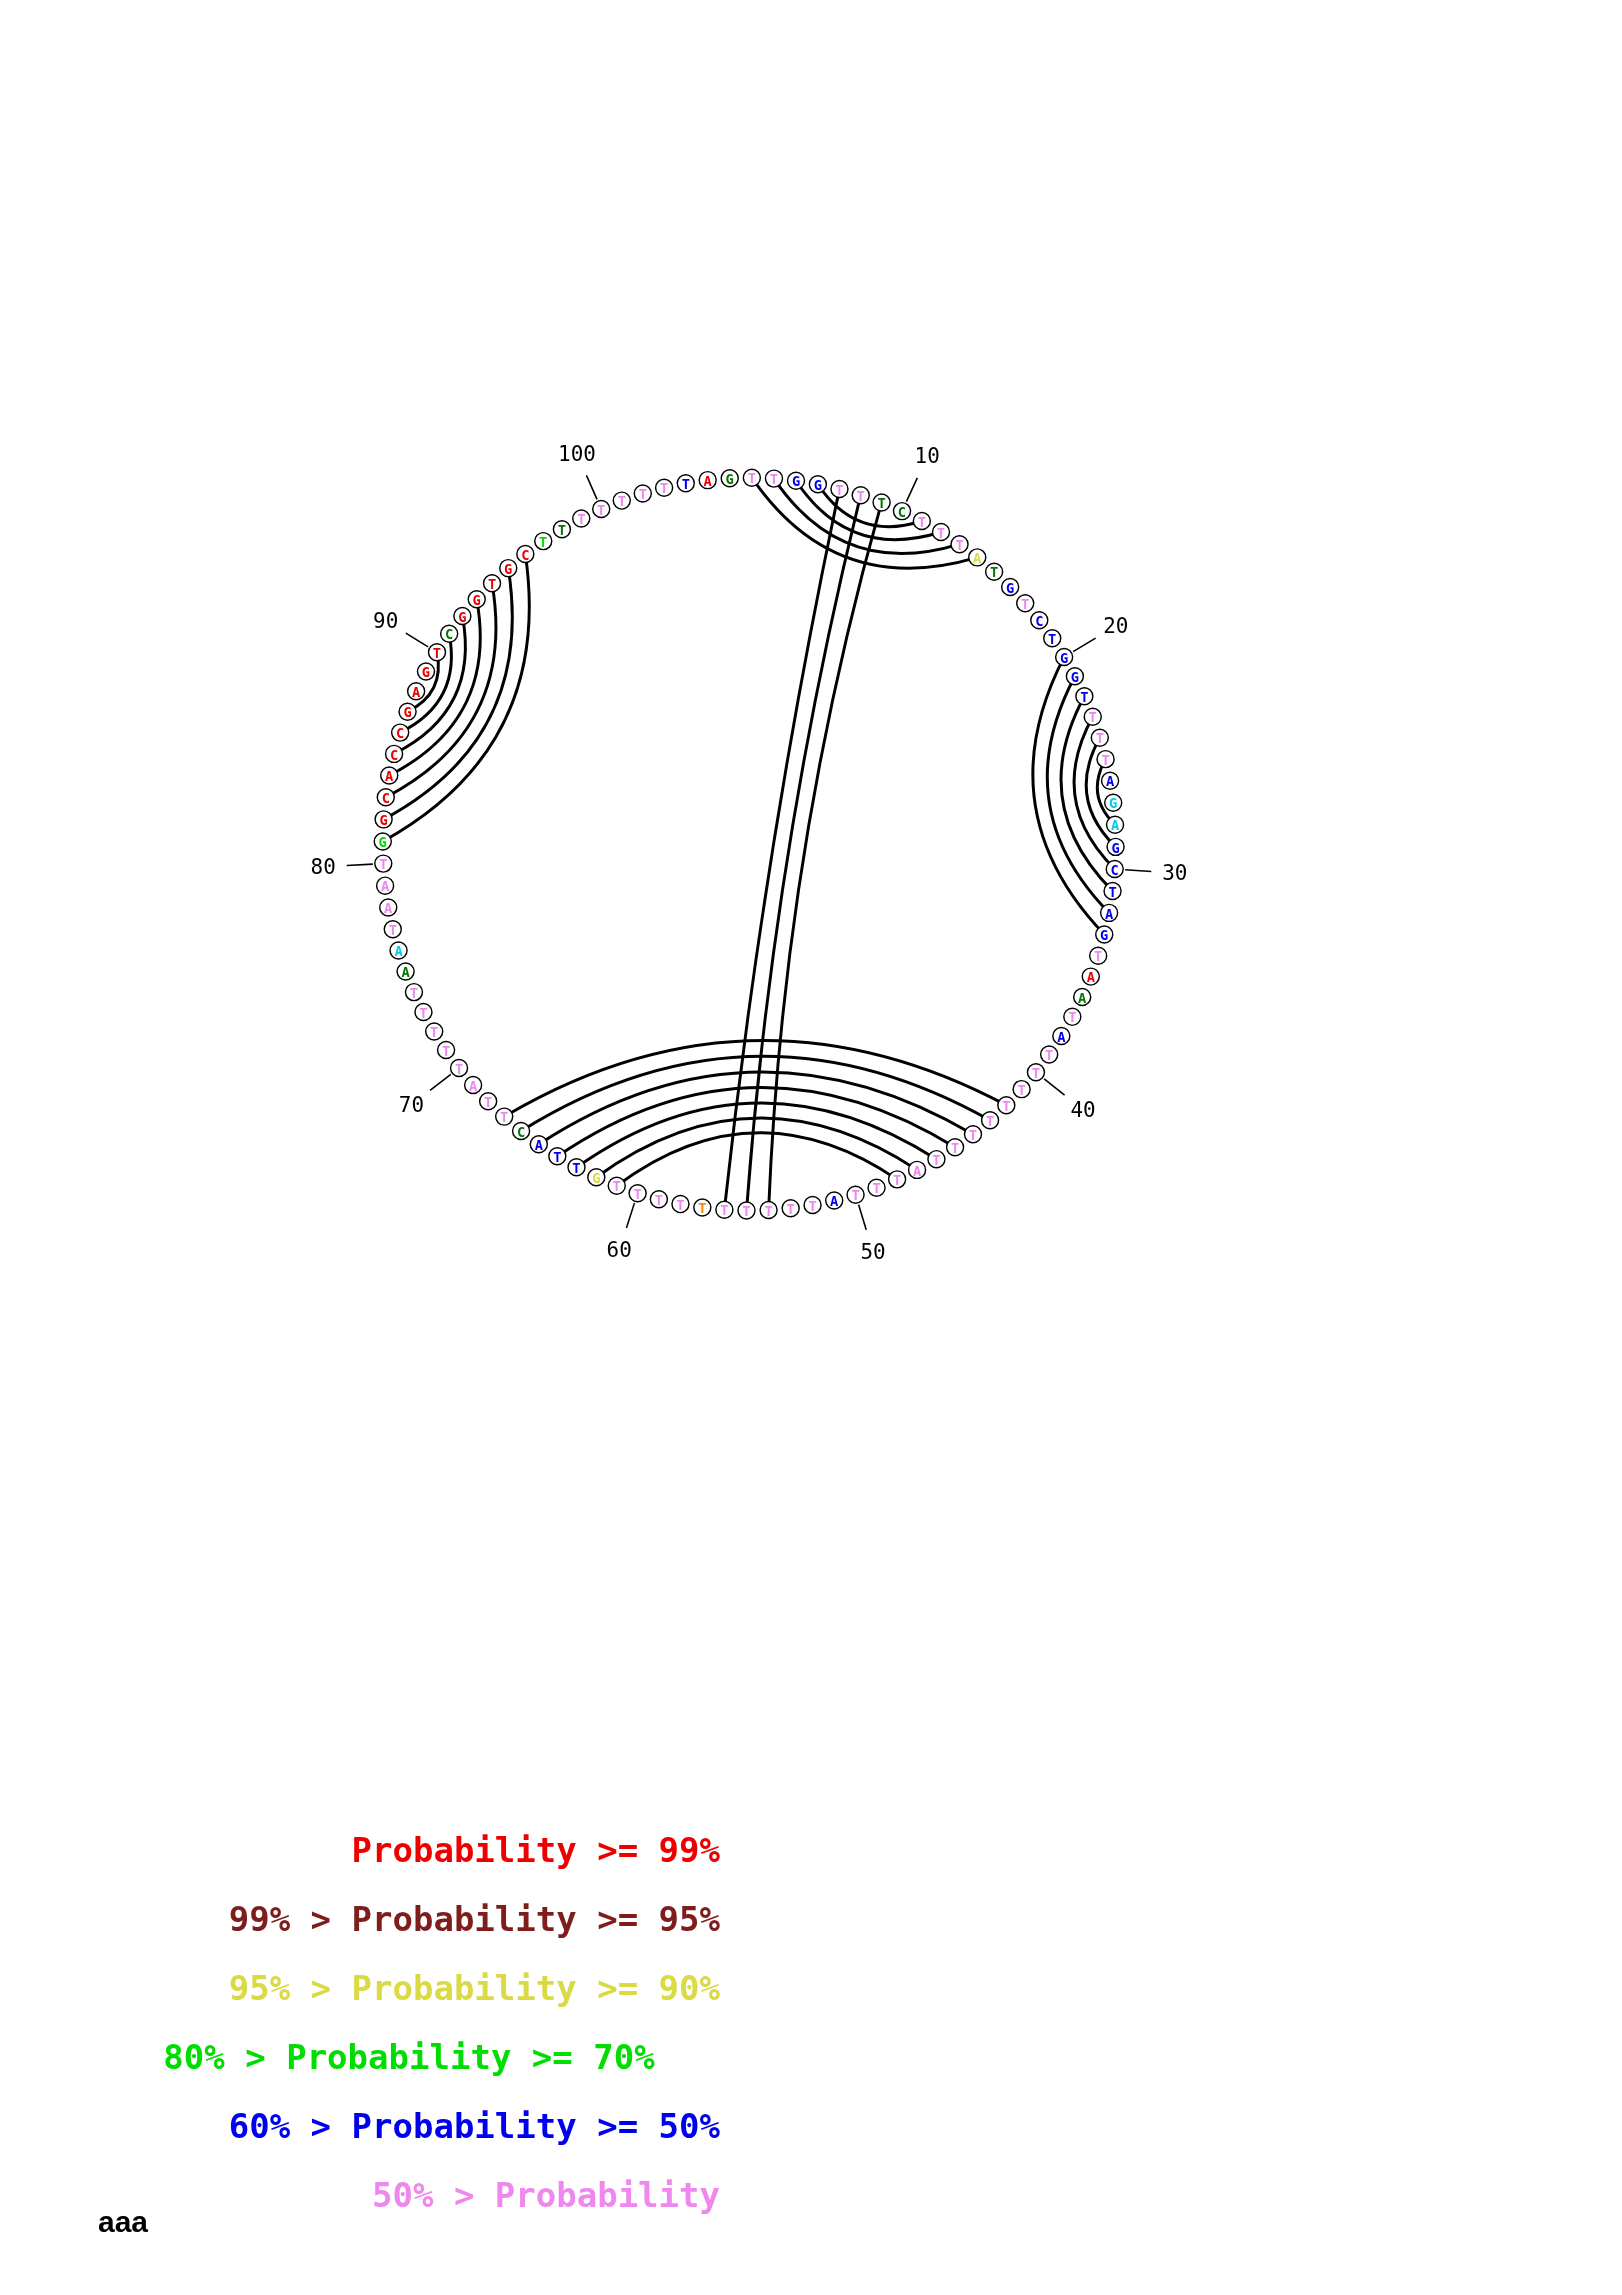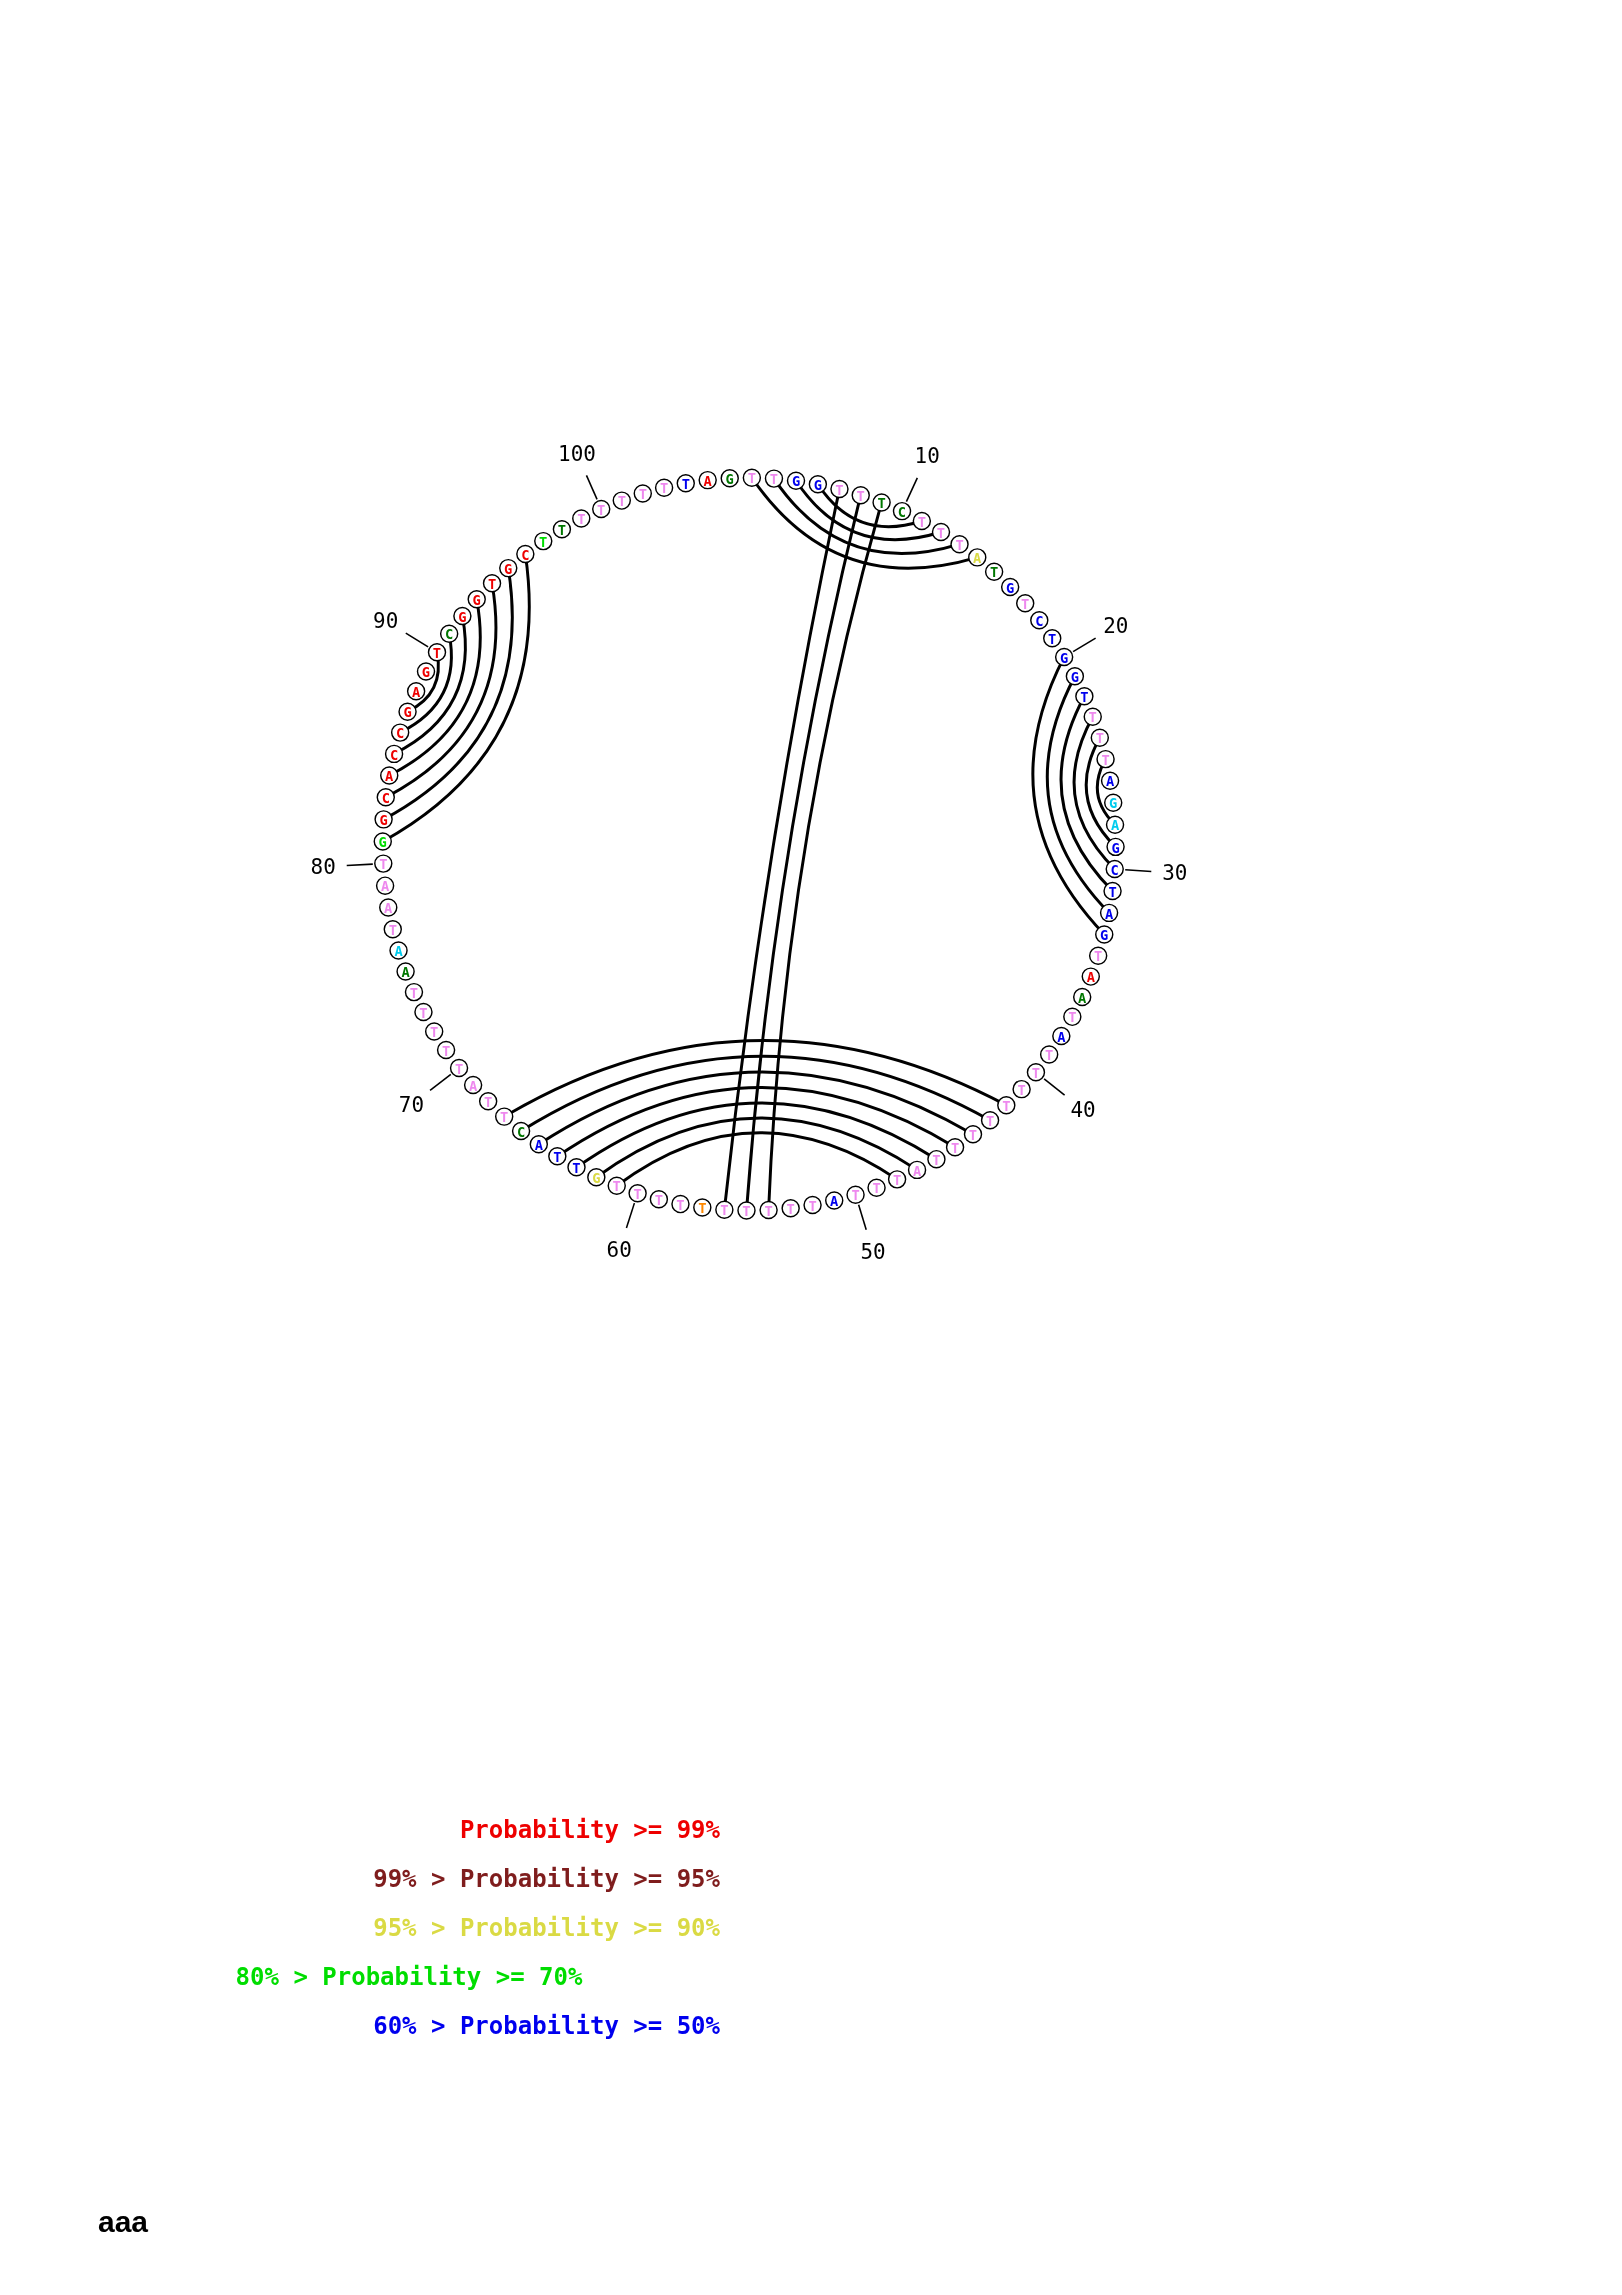--- a/index.html
+++ b/index.html
@@ -59,26 +59,27 @@
     dominant-baseline: central;
   }
   #legend {
     position: absolute;
     left: 98px;
     top: 1806px;
     width: 720px;
   }
   .legend-row {
     font-family: "DejaVu Sans Mono", monospace;
-    font-size: 24px;
+    font-size: 34px;
     font-weight: bold;
     line-height: 49px;
     white-space: pre;
     text-align: right;
     width: 622px;
+    margin-top: 20px;
   }
   #footer-text {
     position: absolute;
     left: 98px;
     top: 2205px;
     font-family: Liberation Sans, sans-serif;
     font-size: 30px;
     font-weight: bold;
     color: #000000;
     white-space: pre;
@@ -351,17 +352,18 @@
         <text x="1048.1" y="739.4" class="base-letter" fill="#0000ee">T</text>
       </g>
   </svg>
 
   <div id="legend">
     <div class="legend-row" style="color: rgb(238, 0, 0);">Probability &gt;= 99%</div>
     <div class="legend-row" style="color: #7f1d1d;">99% &gt; Probability &gt;= 95%</div>
     <div class="legend-row" style="color: rgb(218, 218, 68);">95% &gt; Probability &gt;= 90%</div>
     <div class="legend-row" style="color: rgb(0, 221, 0); text-align: center;">80% &gt; Probability &gt;= 70%</div>
     <div class="legend-row" style="color: rgb(0, 0, 238);">60% &gt; Probability &gt;= 50%</div>
+    <div class="legend-row" style="color: rgb(238, 136, 238);">50% &gt; Probability</div>
   </div>
 
   <div id="footer-text">aaa</div>
 </div>
 
 
 </body></html>

